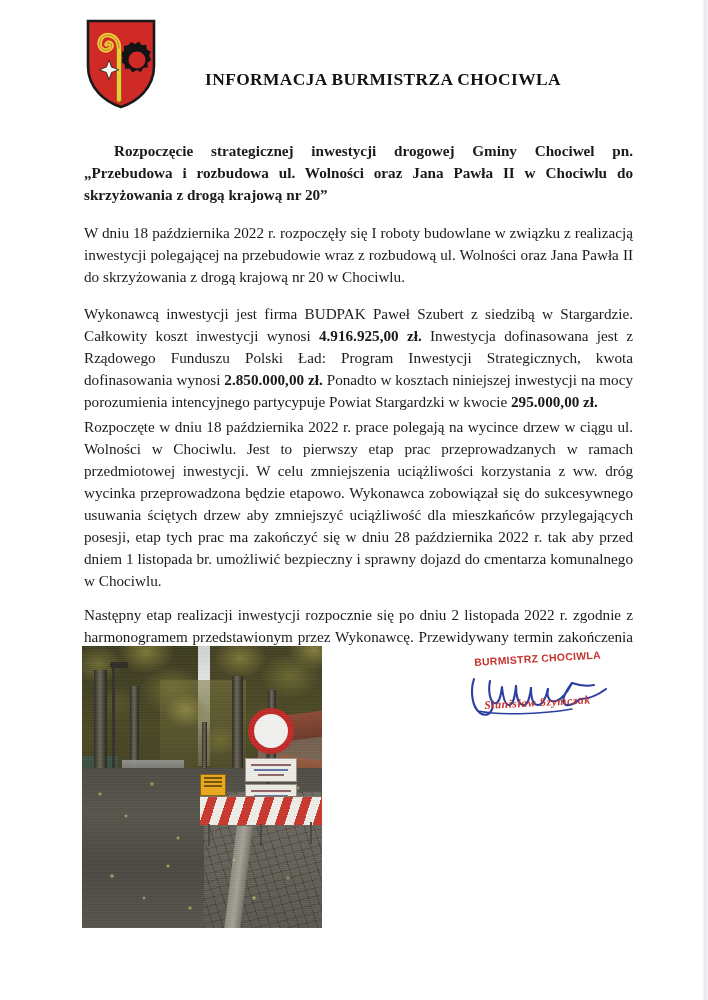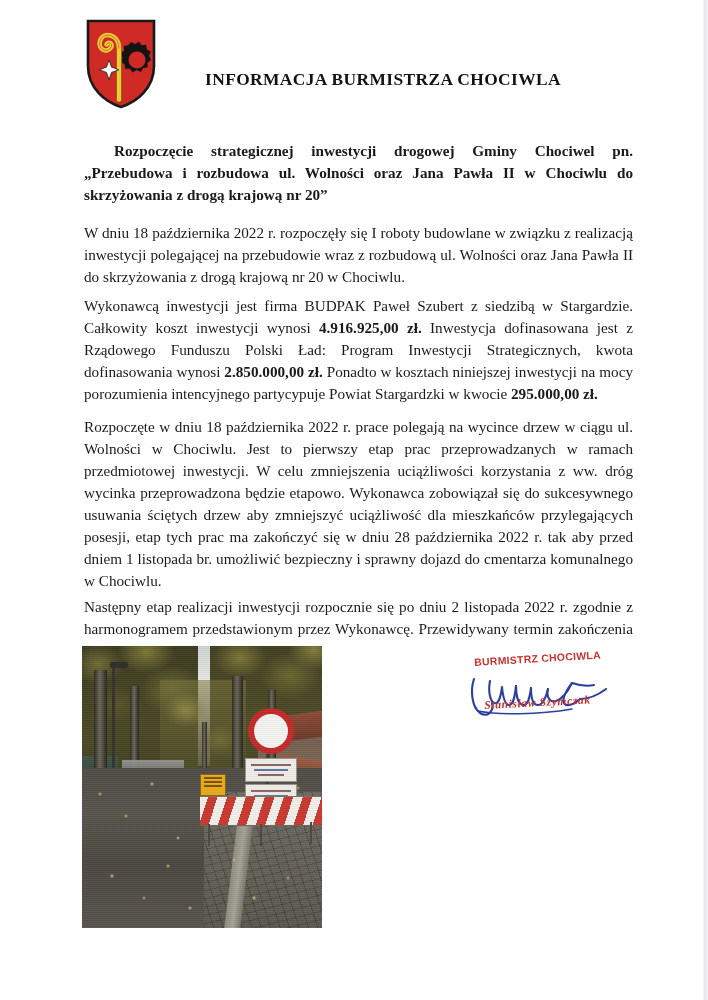--- a/index.html
+++ b/index.html
@@ -67,23 +67,23 @@
     line-height: 1.445;
     text-align: justify;
     text-justify: inter-word;
     color: #1a1a1a;
   }
   p.lead {
     font-weight: bold;
     text-indent: 30px;
     margin-bottom: 16px;
   }
-  p.p2 { margin-bottom: 7px; }
-  p.p3 { margin-bottom: 12px; }
-  p.p4 { margin-bottom: 4px; }
+  p.p2 { margin-bottom: 15px; }
+  p.p3 { margin-bottom: 4px; }
+  p.p4 { margin-bottom: 12px; }
   p.p5 { margin-bottom: 0; }
   .b { font-weight: bold; }
 
   
   .photo {
     position: absolute;
     left: 82px;
     top: 646px;
     width: 240px;
     height: 282px;

